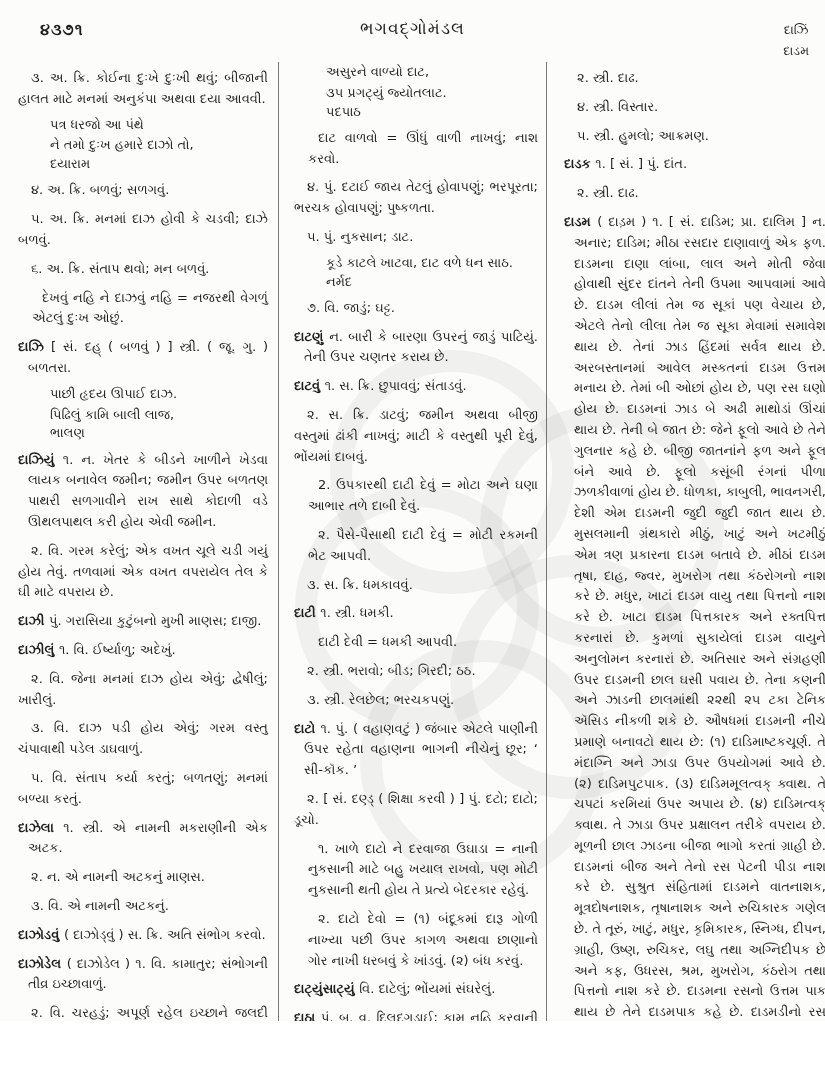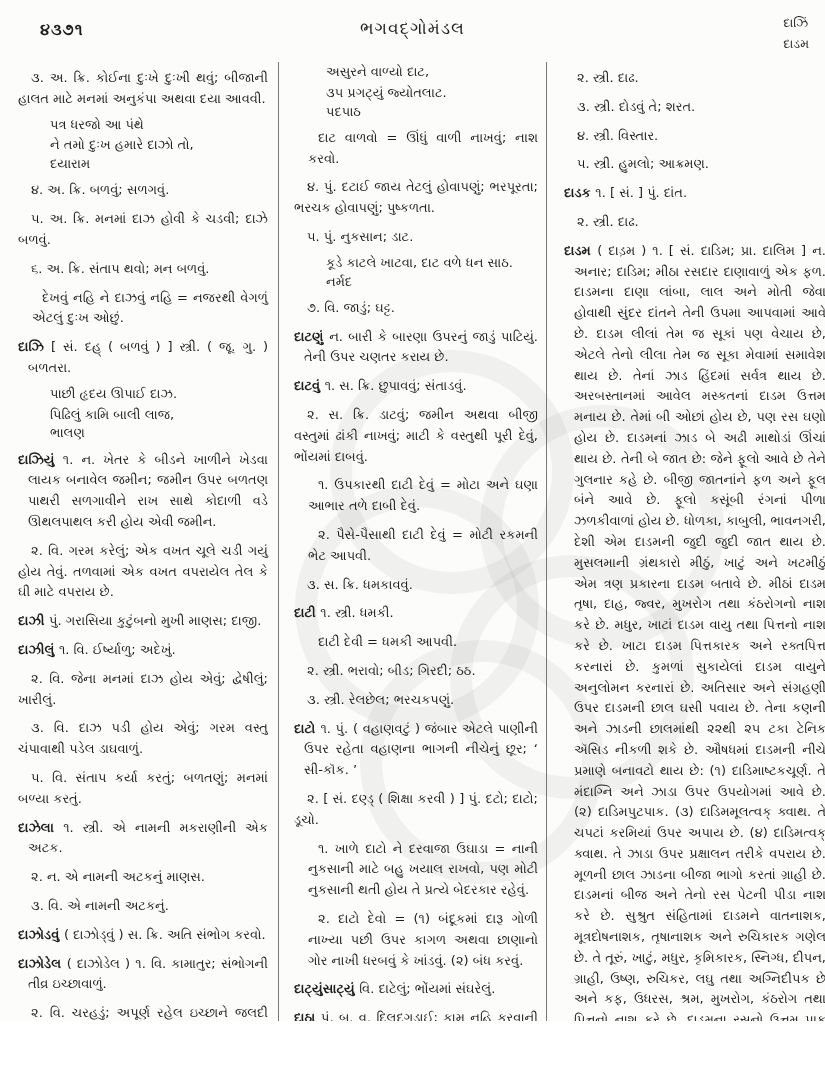--- a/index.html
+++ b/index.html
@@ -14,22 +14,22 @@
   
   .page-number {
     position:absolute; left:40px; top:20px;
     font-size:16px; font-weight:bold; letter-spacing:1px;
   }
   .book-title {
     position:absolute; left:0; right:0; top:18px;
     text-align:center; font-size:17px; font-weight:normal; letter-spacing:1px;
   }
   .guide-words {
-    position:absolute; right:16px; top:12px;
-    text-align:left; font-size:12.5px; line-height:21px;
+    position:absolute; right:16px; top:19px;
+    text-align:center; font-size:12.5px; line-height:21px;
   }
   
   .vrule {
     position:absolute; top:62px; width:1px; height:1000px;
     background:#4c4c4c; opacity:.75;
   }
   .vrule.r1 { left:278px; }
   .vrule.r2 { left:546px; }
   
   .wm {
@@ -121,39 +121,38 @@
         <p class="block sense">૪. પું. દટાઈ જાય તેટલું હોવાપણું; ભરપૂરતા; ભરચક હોવાપણું; પુષ્કળતા.</p>
         <p class="block sense">૫. પું. નુકસાન; ડાટ.</p>
         <p class="block verse">
           <span class="verse-line">કૂડે કાટલે ખાટવા, દાટ વળે ધન સાઠ.</span>
           <span class="cite">નર્મદ</span>
         </p>
         <p class="block sense">૭. વિ. જાડું; ઘટ્ટ.</p>
         <p class="block entry"><b class="headword">દાટણું </b>ન. બારી કે બારણા ઉપરનું જાડું પાટિયું. તેની ઉપર ચણતર કરાય છે.</p>
         <p class="block entry"><b class="headword">દાટવું </b>૧. સ. ક્રિ. છુપાવવું; સંતાડવું.</p>
         <p class="block sense">૨. સ. ક્રિ. ડાટવું; જમીન અથવા બીજી વસ્તુમાં ઢાંકી નાખવું; માટી કે વસ્તુથી પૂરી દેવું, ભોંયમાં દાબવું.</p>
-        <p class="block idiom">૧. ઉપકારથી દાટી દેવું = મોટા અને ઘણા આભાર તળે દાબી દેવું.</p>
+        <p class="block idiom">2. ઉપકારથી દાટી દેવું = મોટા અને ઘણા આભાર તળે દાબી દેવું.</p>
         <p class="block idiom">૨. પૈસે-પૈસાથી દાટી દેવું = મોટી રકમની ભેટ આપવી.</p>
         <p class="block sense">૩. સ. ક્રિ. ધમકાવવું.</p>
         <p class="block entry"><b class="headword">દાટી </b>૧. સ્ત્રી. ધમકી.</p>
         <p class="block idiom">દાટી દેવી = ધમકી આપવી.</p>
         <p class="block sense">૨. સ્ત્રી. ભરાવો; બીડ; ગિરદી; ઠઠ.</p>
         <p class="block sense">૩. સ્ત્રી. રેલછેલ; ભરચકપણું.</p>
         <p class="block entry"><b class="headword">દાટો </b>૧. પું. ( વહાણવટું ) જંબાર એટલે પાણીની ઉપર રહેતા વહાણના ભાગની નીચેનું છૂર; ‘ સી-કૉક. ’</p>
         <p class="block sense">૨. [ સં. દણ્ડ્ ( શિક્ષા કરવી ) ] પું. દટો; દાટો; ડૂચો.</p>
         <p class="block idiom">૧. ખાળે દાટો ને દરવાજા ઉઘાડા = નાની નુકસાની માટે બહુ ખયાલ રાખવો, પણ મોટી નુકસાની થતી હોય તે પ્રત્યે બેદરકાર રહેવું.</p>
         <p class="block idiom">૨. દાટો દેવો = (૧) બંદૂકમાં દારૂ ગોળી નાખ્યા પછી ઉપર કાગળ અથવા છાણાનો ગોર નાખી ધરબવું કે ખાંડવું. (૨) બંધ કરવું.</p>
         <p class="block entry"><b class="headword">દાટ્યુંસાટ્યું </b>વિ. દાટેલું; ભોંયમાં સંઘરેલું.</p>
         <p class="block entry"><b class="headword">દાઠા </b>પું. બ. વ. દિલદગડાઈ; કામ નહિ કરવાની દાનત.</p>
         <p class="block entry"><b class="headword">દાઠાણી </b>૧. સ્ત્રી. એ નામની ખોજાની એક અટક.</p>
         <p class="block sense">૨. ન. એ નામની અટકનું માણસ.</p>
       </div>
     <div class="column col-3">
         <p class="block sense">૨. સ્ત્રી. દાઢ.</p>
-        <p class="block sense">૩. સ્ત્રી. દોડવું તે; શરત.</p>
         <p class="block sense">૪. સ્ત્રી. વિસ્તાર.</p>
         <p class="block sense">૫. સ્ત્રી. હુમલો; આક્રમણ.</p>
         <p class="block entry"><b class="headword">દાડક </b>૧. [ સં. ] પું. દાંત.</p>
         <p class="block sense">૨. સ્ત્રી. દાઢ.</p>
         <p class="block entry"><b class="headword">દાડમ </b>( દાડ઼મ ) ૧. [ સં. દાડિમ; પ્રા. દાલિમ ] ન. અનાર; દાડિમ; મીઠા રસદાર દાણાવાળું એક ફળ. દાડમના દાણા લાંબા, લાલ અને મોતી જેવા હોવાથી સુંદર દાંતને તેની ઉપમા આપવામાં આવે છે. દાડમ લીલાં તેમ જ સૂકાં પણ વેચાય છે, એટલે તેનો લીલા તેમ જ સૂકા મેવામાં સમાવેશ થાય છે. તેનાં ઝાડ હિંદમાં સર્વત્ર થાય છે. અરબસ્તાનમાં આવેલ મસ્કતનાં દાડમ ઉત્તમ મનાય છે. તેમાં બી ઓછાં હોય છે, પણ રસ ઘણો હોય છે. દાડમનાં ઝાડ બે અઢી માથોડાં ઊંચાં થાય છે. તેની બે જાત છે: જેને ફૂલો આવે છે તેને ગુલનાર કહે છે. બીજી જાતનાંને ફળ અને ફૂલ બંને આવે છે. ફૂલો કસૂંબી રંગનાં પીળા ઝળકીવાળાં હોય છે. ધોળકા, કાબુલી, ભાવનગરી, દેશી એમ દાડમની જુદી જુદી જાત થાય છે. મુસલમાની ગ્રંથકારો મીઠું, ખાટું અને ખટમીઠું એમ ત્રણ પ્રકારના દાડમ બતાવે છે. મીઠાં દાડમ તૃષા, દાહ, જ્વર, મુખરોગ તથા કંઠરોગનો નાશ કરે છે. મધુર, ખાટાં દાડમ વાયુ તથા પિત્તનો નાશ કરે છે. ખાટા દાડમ પિત્તકારક અને રક્તપિત્ત કરનારાં છે. કુમળાં સુકાયેલાં દાડમ વાયુને અનુલોમન કરનારાં છે. અતિસાર અને સંગ્રહણી ઉપર દાડમની છાલ ઘસી પવાય છે. તેના કણની અને ઝાડની છાલમાંથી ૨૨થી ૨૫ ટકા ટેનિક ઍસિડ નીકળી શકે છે. ઔષધમાં દાડમની નીચે પ્રમાણે બનાવટો થાય છે: (૧) દાડિમાષ્ટકચૂર્ણ. તે મંદાગ્નિ અને ઝાડા ઉપર ઉપયોગમાં આવે છે. (૨) દાડિમપુટપાક. (૩) દાડિમમૂલત્વક્ ક્વાથ. તે ચપટાં કરમિયાં ઉપર અપાય છે. (૪) દાડિમત્વક્ ક્વાથ. તે ઝાડા ઉપર પ્રક્ષાલન તરીકે વપરાય છે. મૂળની છાલ ઝાડના બીજા ભાગો કરતાં ગ્રાહી છે. દાડમનાં બીજ અને તેનો રસ પેટની પીડા નાશ કરે છે. સુશ્રુત સંહિતામાં દાડમને વાતનાશક, મૂત્રદોષનાશક, તૃષાનાશક અને રુચિકારક ગણેલ છે. તે તૂરું, ખાટું, મધુર, કૃમિકારક, સ્નિગ્ધ, દીપન, ગ્રાહી, ઉષ્ણ, રુચિકર, લઘુ તથા અગ્નિદીપક છે અને કફ, ઉધરસ, શ્રમ, મુખરોગ, કંઠરોગ તથા પિત્તનો નાશ કરે છે. દાડમના રસનો ઉત્તમ પાક થાય છે તેને દાડમપાક કહે છે. દાડમડીનો રસ તથા છાલ શીતળ, પિત્તશામક, કષાય અને ગ્રાહી મનાય છે. ચપટા કૃમિ માટે</p>
       </div>
   </div>
 
 </div>
 

